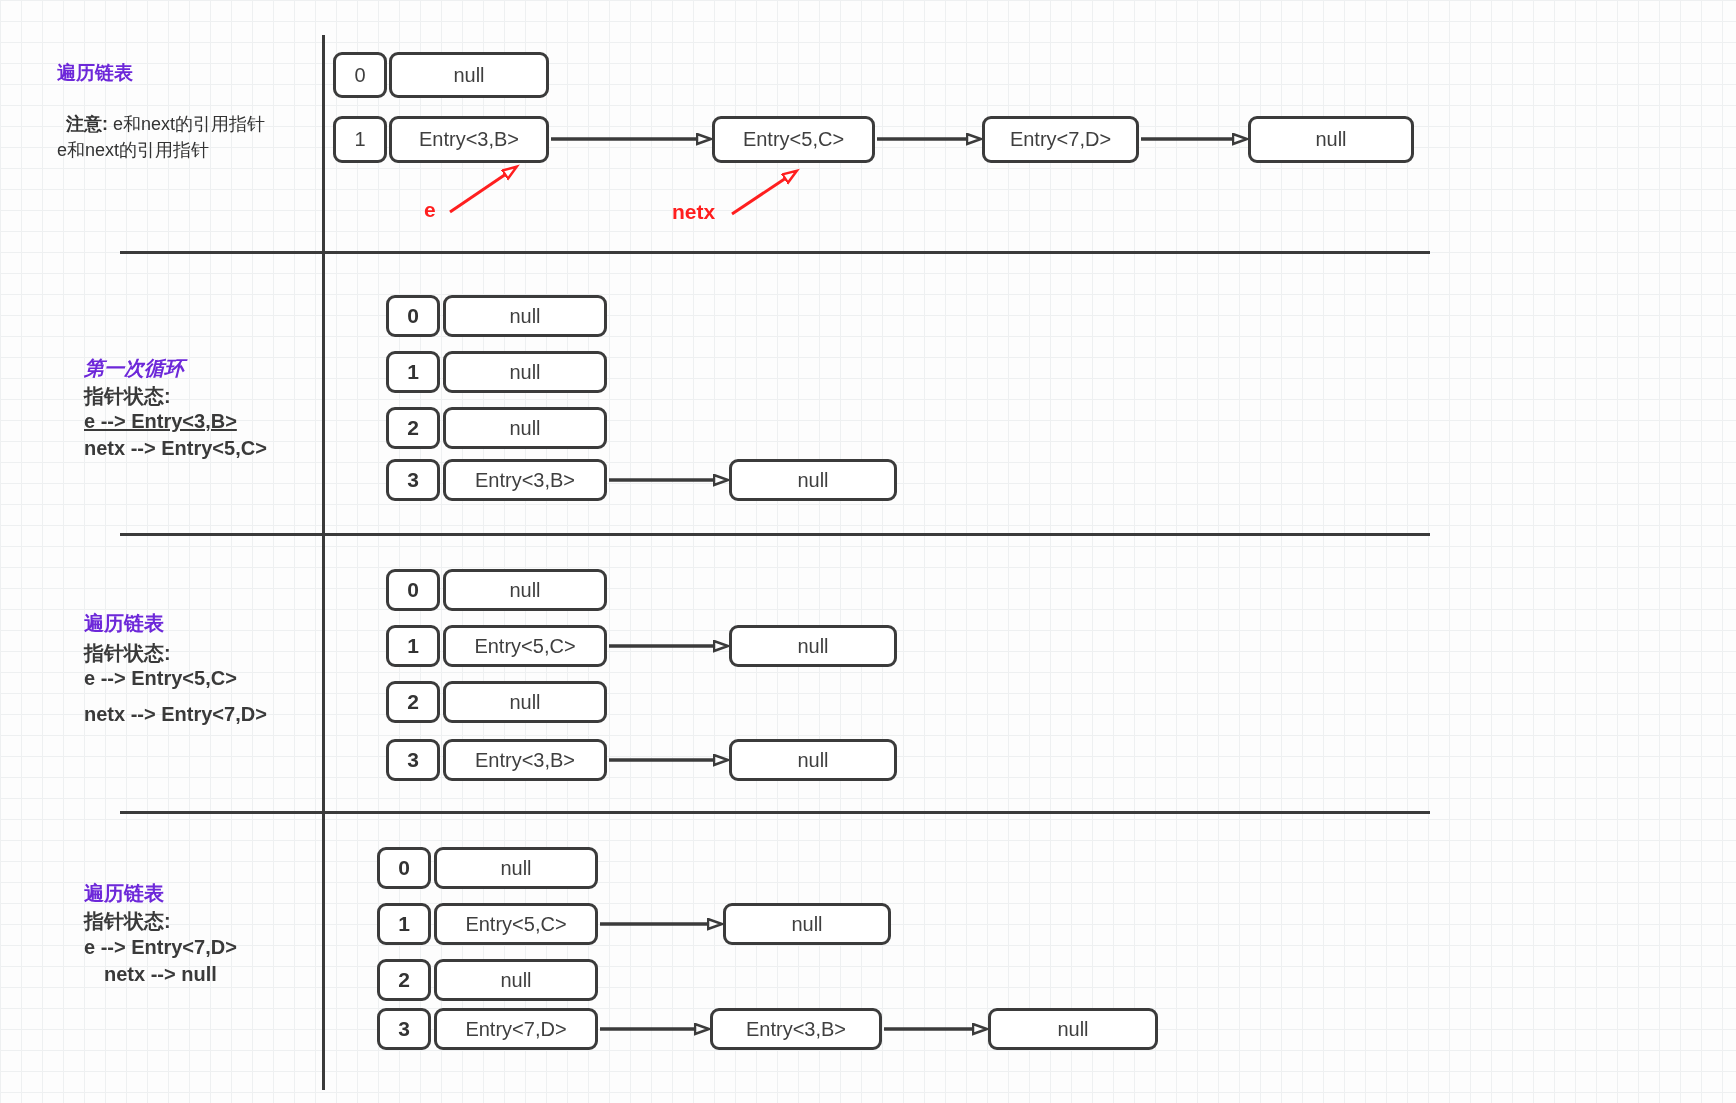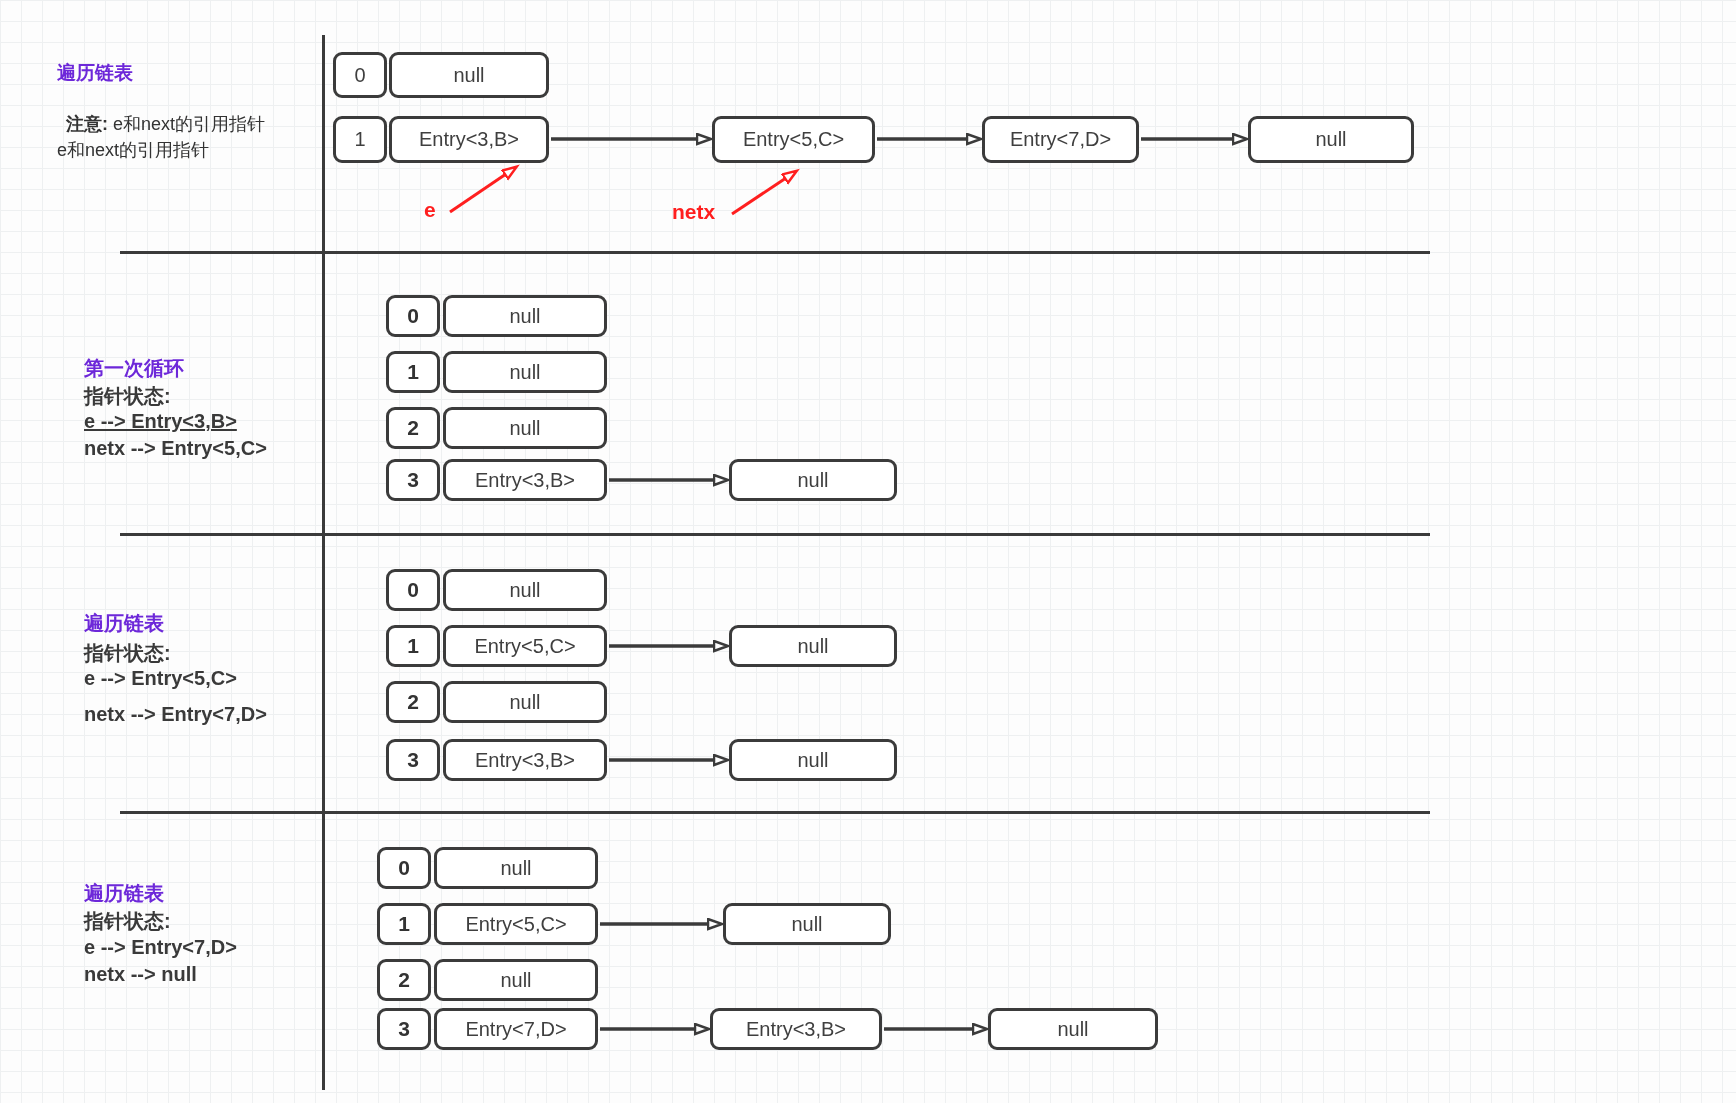--- a/index.html
+++ b/index.html
@@ -87,21 +87,21 @@
   <div class="ptr-label" style="left:424px;top:198px;">e</div>
   <svg class="arr red" style="left:448px;top:160px;" width="80" height="58">
       <line x1="2" y1="52" x2="58" y2="14" marker-end="url(#head-red)"></line>
     </svg>
 
   <div class="ptr-label" style="left:672px;top:200px;">netx</div>
   <svg class="arr red" style="left:730px;top:164px;" width="80" height="56">
       <line x1="2" y1="50" x2="56" y2="14" marker-end="url(#head-red)"></line>
     </svg>
 
-  <div class="red-title" style="left:84px;top:355px;">第一次循环</div>
+  <div class="red-title" style="left:84px;top:355px;font-style:italic;">第一次循环</div>
   <div class="state" style="left:84px;top:383px;">指针状态:</div>
   <div class="state" style="left:84px;top:410px;text-decoration:underline;">e --&gt; Entry&lt;3,B&gt;</div>
   <div class="state" style="left:84px;top:437px;">netx --&gt; Entry&lt;5,C&gt;</div>
 
   <div class="box idx" style="left:386px;top:295px;width:54px;height:42px;">0</div>
   <div class="box" style="left:443px;top:295px;width:164px;height:42px;">null</div>
 
   <div class="box idx" style="left:386px;top:351px;width:54px;height:42px;">1</div>
   <div class="box" style="left:443px;top:351px;width:164px;height:42px;">null</div>
 
@@ -136,21 +136,21 @@
   <div class="box idx" style="left:386px;top:739px;width:54px;height:42px;">3</div>
   <div class="box" style="left:443px;top:739px;width:164px;height:42px;">Entry&lt;3,B&gt;</div>
   <svg class="arr" style="left:607px;top:748px;" width="126" height="25">
       <line x1="2" y1="12" x2="108" y2="12" marker-end="url(#head-dark)"></line>
     </svg>
   <div class="box" style="left:729px;top:739px;width:168px;height:42px;">null</div>
 
   <div class="red-title" style="left:84px;top:880px;">遍历链表</div>
   <div class="state" style="left:84px;top:908px;">指针状态:</div>
   <div class="state" style="left:84px;top:936px;">e --&gt; Entry&lt;7,D&gt;</div>
-  <div class="state" style="left:84px;top:963px;">netx --&gt; null</div>
+  <div class="state" style="left:84px;top:963px;padding-left:20px;">netx --&gt; null</div>
 
   <div class="box idx" style="left:377px;top:847px;width:54px;height:42px;">0</div>
   <div class="box" style="left:434px;top:847px;width:164px;height:42px;">null</div>
 
   <div class="box idx" style="left:377px;top:903px;width:54px;height:42px;">1</div>
   <div class="box" style="left:434px;top:903px;width:164px;height:42px;">Entry&lt;5,C&gt;</div>
   <svg class="arr" style="left:598px;top:912px;" width="130" height="25">
       <line x1="2" y1="12" x2="111" y2="12" marker-end="url(#head-dark)"></line>
     </svg>
   <div class="box" style="left:723px;top:903px;width:168px;height:42px;">null</div>

